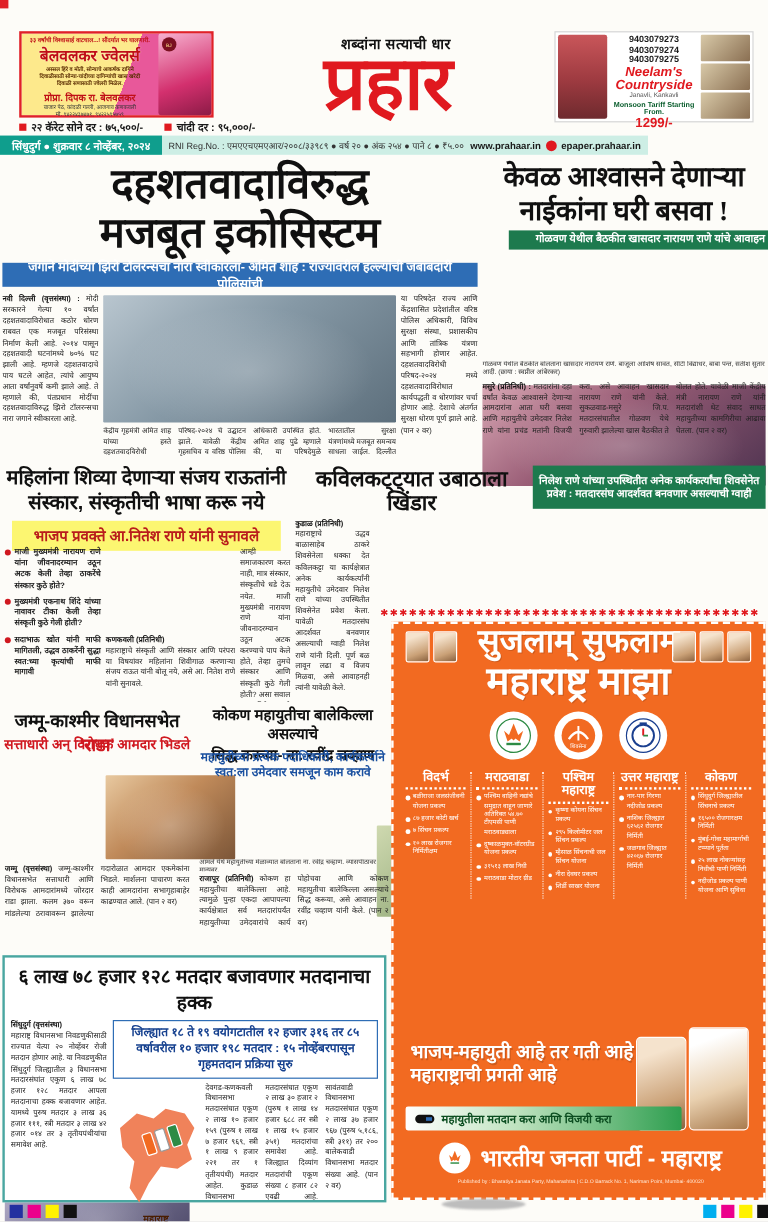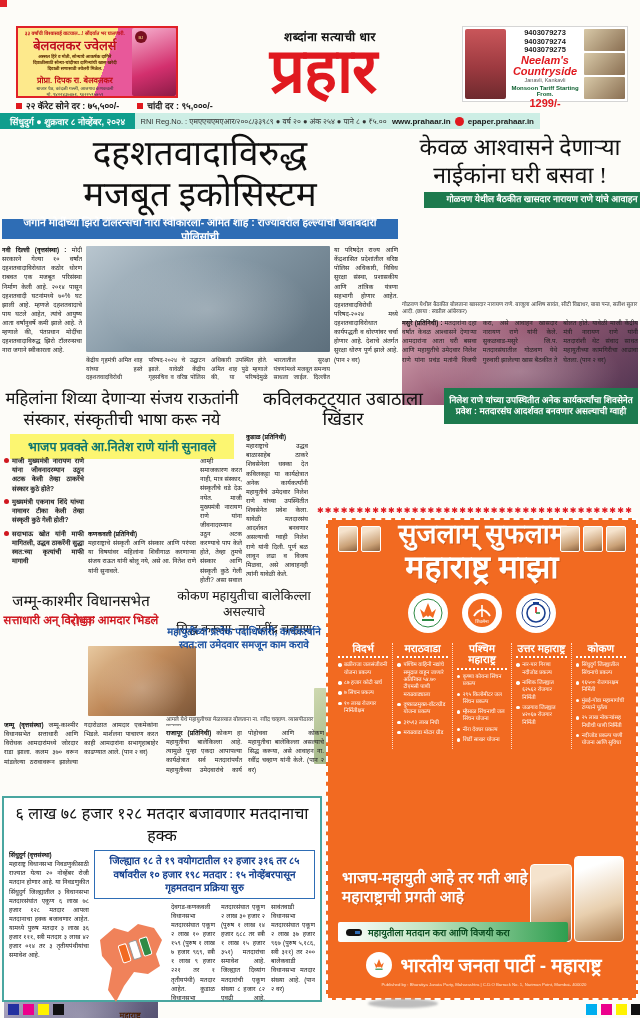--- a/index.html
+++ b/index.html
@@ -33,24 +33,24 @@
   .ar-thumb { flex:1; background:linear-gradient(135deg,#d8c9a8,#8a6f52); border-radius:1px; }
   .rates { display:flex; gap:18px; align-items:center; font-size:9px; font-weight:bold; color:#1a1a1a; }
   .rate-sq { display:inline-block; width:6px; height:6px; background:#e0191f; margin-right:4px; }
   .info-bar { background:#cdeee5; display:flex; align-items:center; font-size:8px; color:#333; }
   .date-box { background:#0f9e8d; color:#fff; font-weight:bold; font-size:9px; padding:2px 10px; height:100%; display:flex; align-items:center; }
   .rni { flex:1; text-align:center; font-size:7.5px; }
   .webs { padding-right:6px; font-size:8px; font-weight:bold; color:#1a1a1a; display:flex; align-items:center; gap:4px; }
   .web-ic { width:9px; height:9px; border-radius:50%; background:#e0191f; display:inline-block; }
 
   
-  .hl { font-weight:normal; color:#101010; text-align:center; font-family:"Liberation Serif", serif; }
+  .hl { font-weight:bold; color:#101010; text-align:center; font-family:"Liberation Serif", serif; }
   .strip-blue { background:#2e6db5; color:#fff; font-size:10.5px; font-weight:bold; text-align:center; display:flex; align-items:center; justify-content:center; padding:2px 4px; }
   .box-green { background:#1d7a4e; color:#fff; font-size:9.5px; font-weight:bold; text-align:center; display:flex; align-items:center; justify-content:center; padding:2px 4px; line-height:1.3; }
-  .strip-yellow { background:#fcf671; color:#0f766e; font-size:12.5px; font-weight:bold; text-align:center; padding:4px 2px; }
+  .strip-yellow { background:#fcf671; color:#b91c1c; font-size:12.5px; font-weight:bold; text-align:center; padding:4px 2px; }
   .sub-red { color:#d01820; font-size:11.5px; font-weight:bold; text-align:center; }
   .sub-blue { color:#1a50a0; font-size:10px; font-weight:bold; text-align:center; line-height:1.25; }
   .body-txt { font-size:6.3px; line-height:1.45; color:#222; text-align:justify; }
   .byline { font-weight:bold; color:#111; }
   .caption { font-size:5.6px; color:#333; line-height:1.3; }
   .cols-2 { column-count:2; column-gap:6px; }
   .cols-3 { column-count:3; column-gap:6px; }
   .cols-4 { column-count:4; column-gap:6px; }
   .ph { background:linear-gradient(140deg,#b9c6cf 0%,#8699a6 45%,#5d6f7c 100%); border-radius:1px; position:relative; overflow:hidden; }
   .ph::after { content:""; position:absolute; inset:0; background:radial-gradient(ellipse at 50% 60%, rgba(255,255,255,.25), transparent 60%); }

